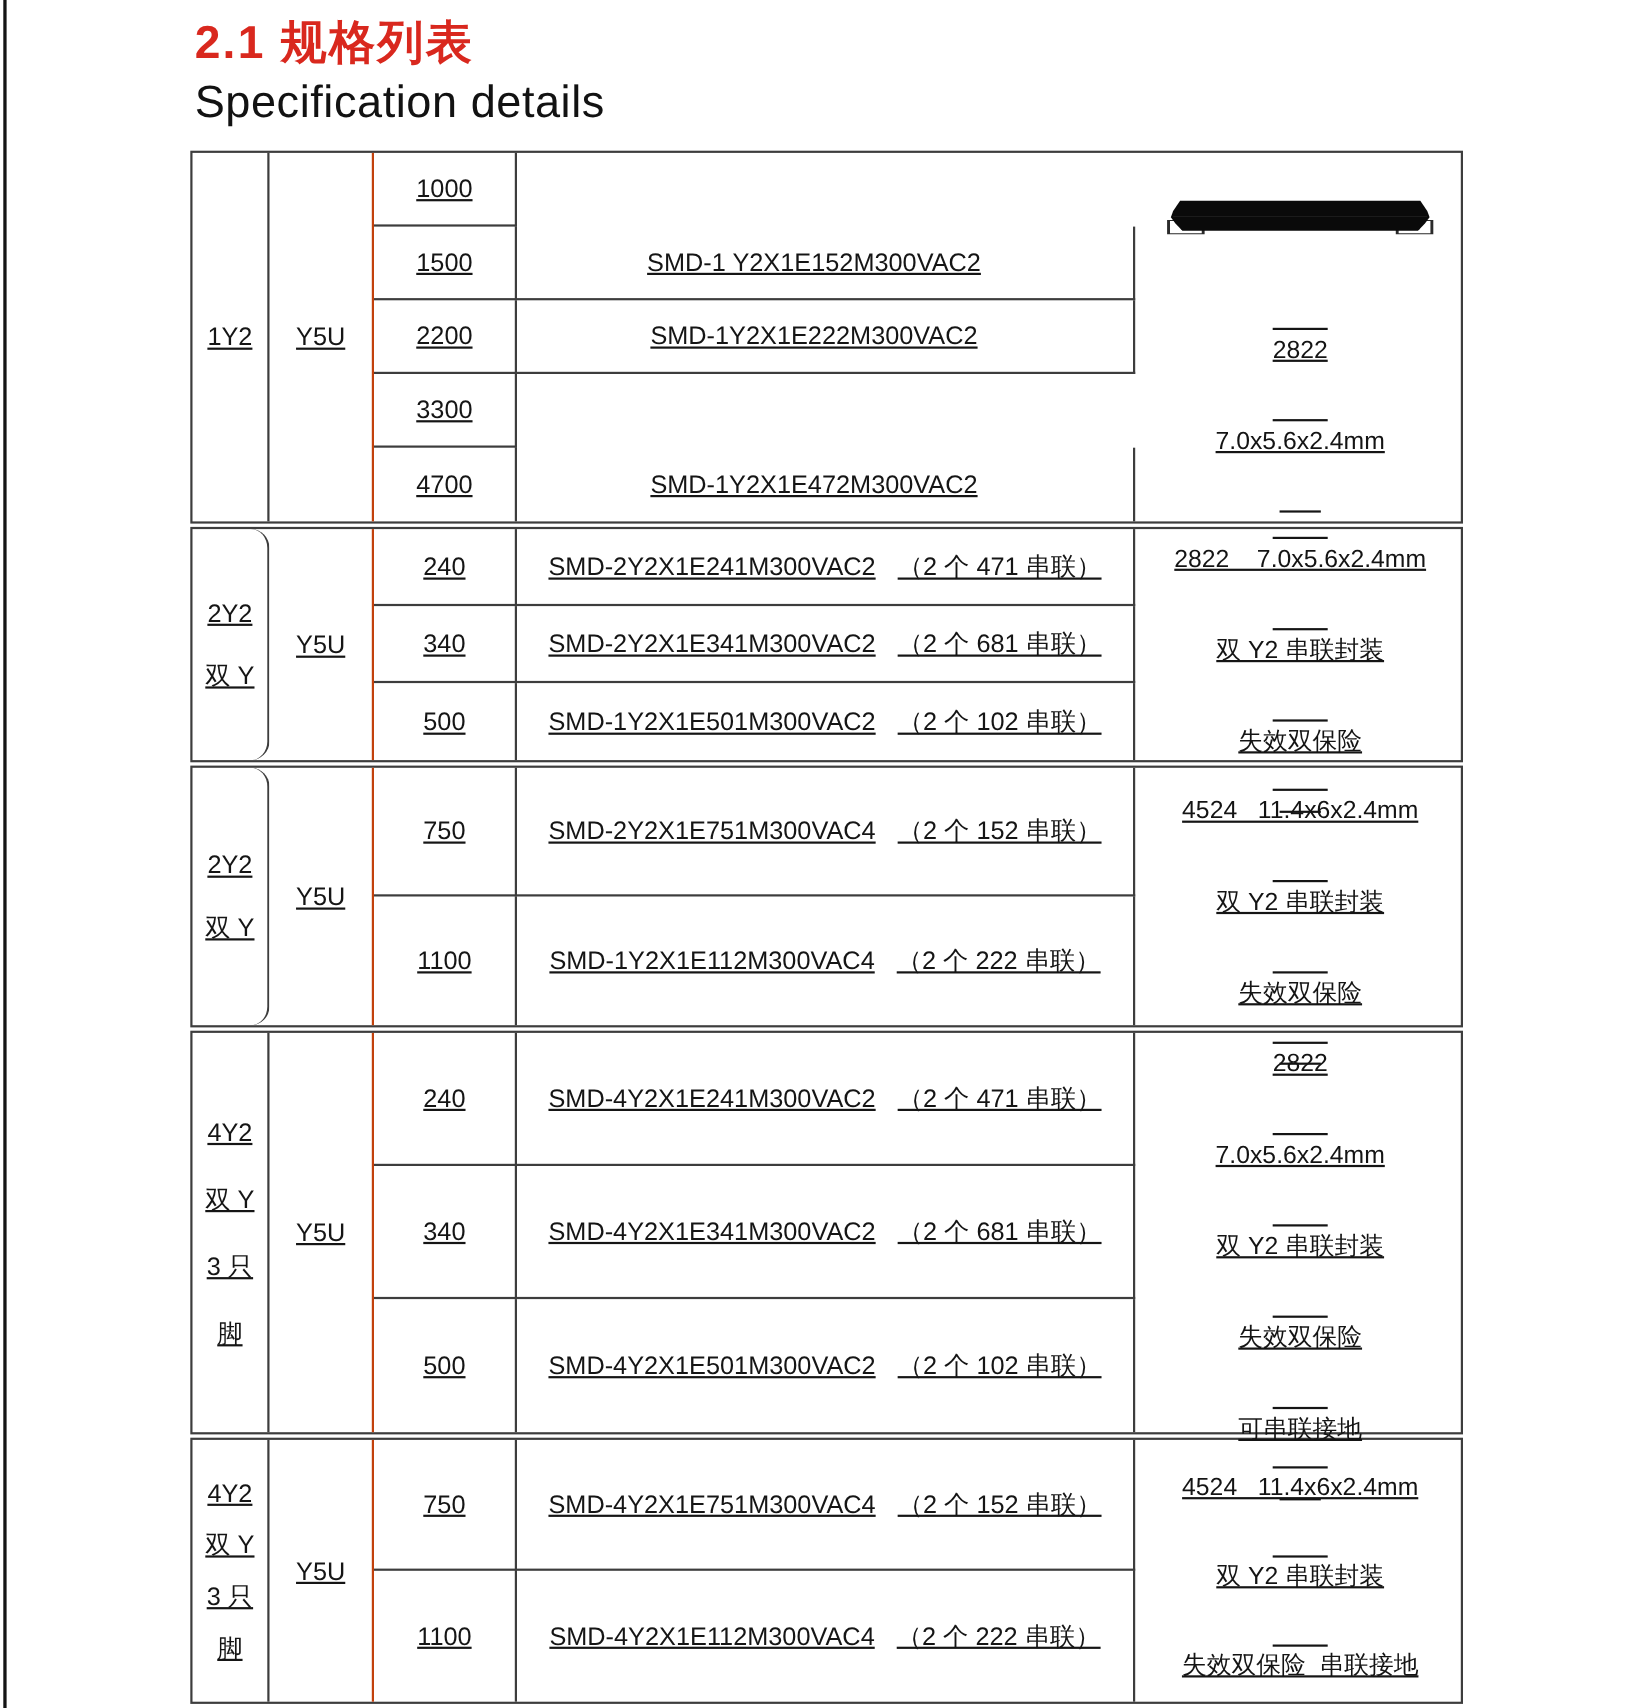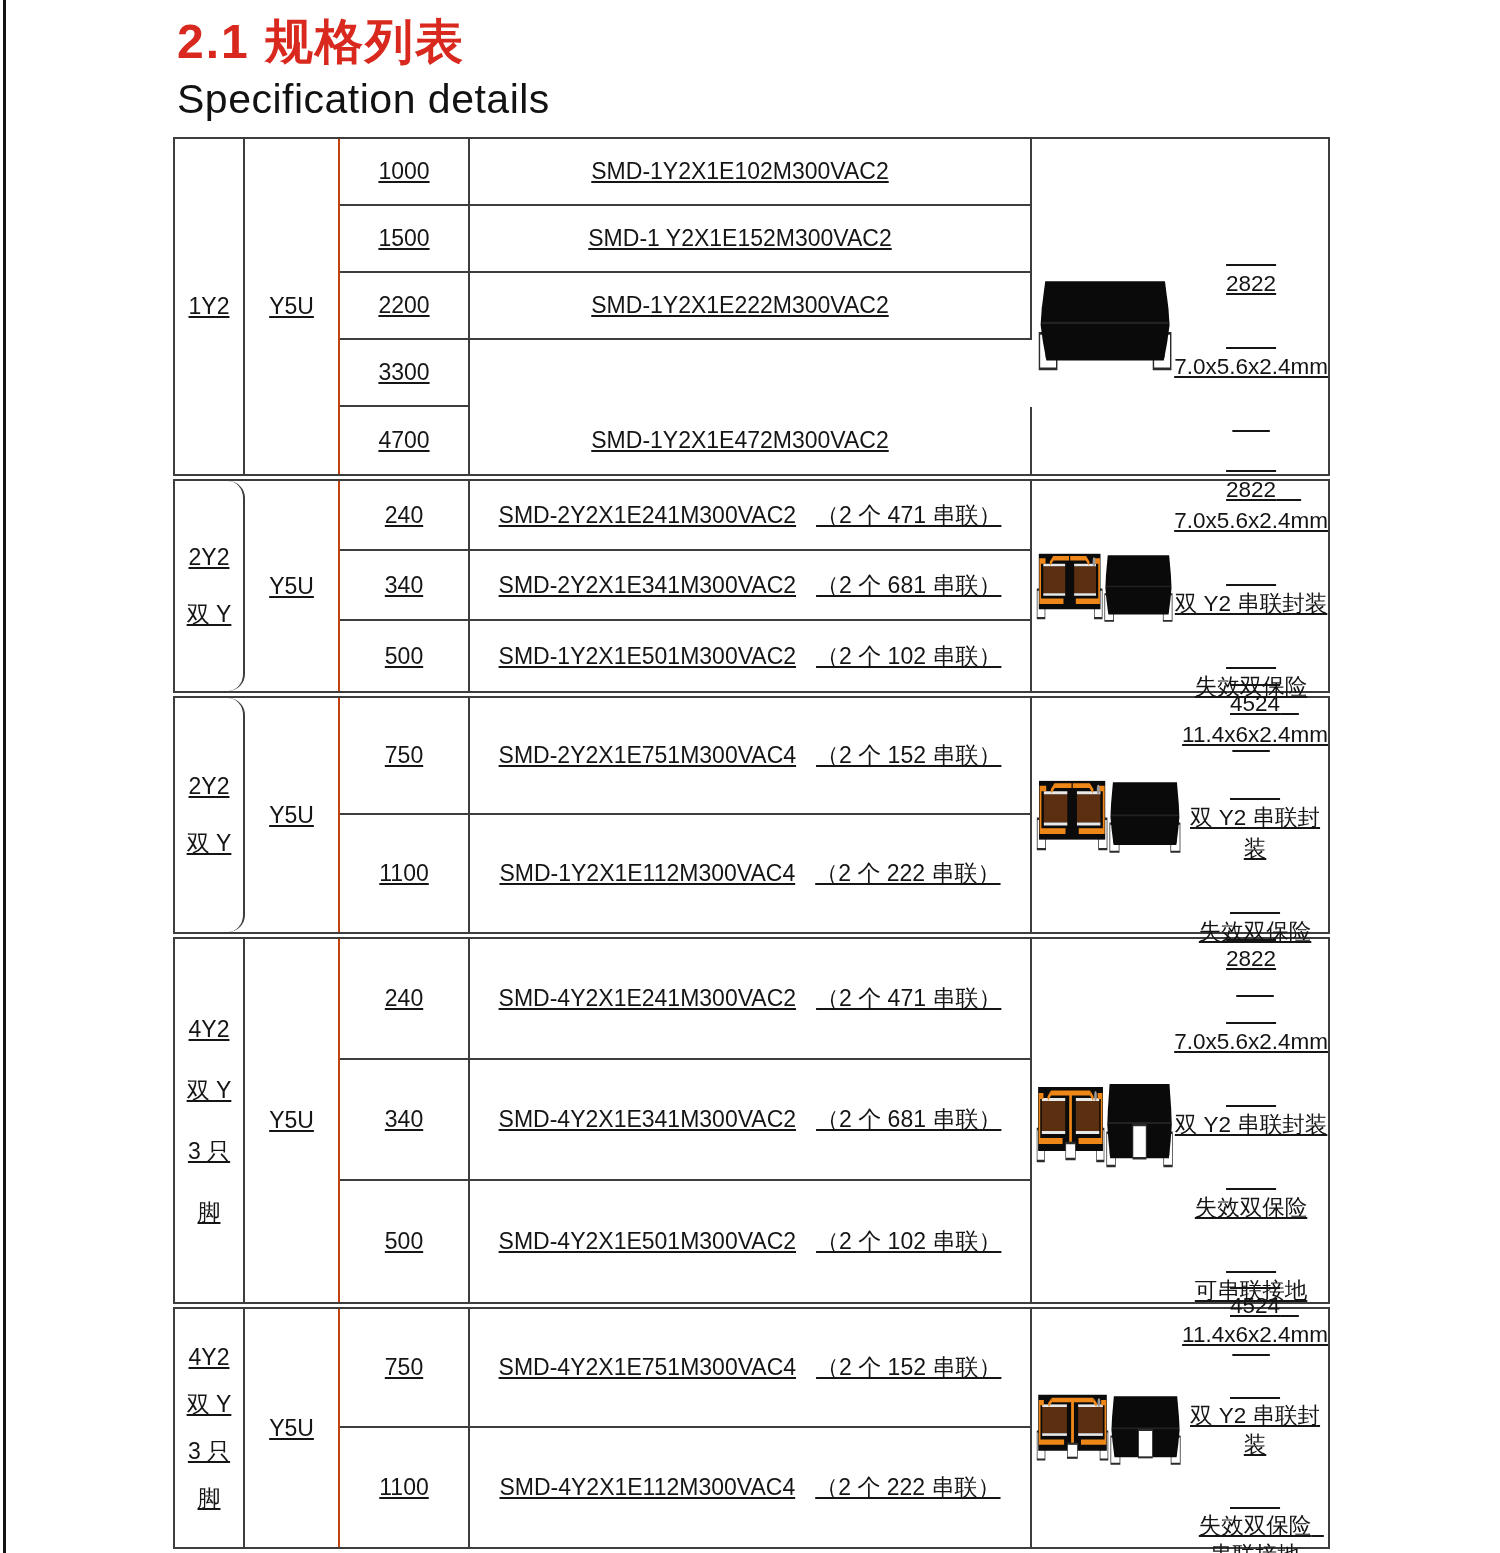--- a/index.html
+++ b/index.html
@@ -3,21 +3,21 @@
 <meta charset="utf-8">
 <style>
   html,body{margin:0;padding:0;}
   body{
     width:1500px;height:1553px;position:relative;background:#ffffff;
     font-family:"Liberation Sans","DejaVu Sans",sans-serif;color:#1a1a1a;
     -webkit-font-smoothing:antialiased;
   }
   .left-rule{position:absolute;left:3px;top:0;width:3px;height:1553px;background:#141414;}
   .header{position:absolute;left:177px;top:16px;}
-  .title-zh{font-size:48px;font-weight:bold;color:#d9281e;letter-spacing:2px;line-height:1.1;}
+  .title-zh{font-size:42px;font-weight:bold;color:#d9281e;letter-spacing:2px;line-height:1.1;}
   .title-en{font-size:41px;color:#121212;margin-top:7px;letter-spacing:0.5px;}
 
   .spec-table{position:absolute;left:173px;top:137px;width:1157px;}
   .group{
     display:grid;
     grid-template-columns:70px 95px 130px 562px 300px;
     border:2px solid #3d3d3d;
     box-sizing:border-box;
     background:#fff;
   }
@@ -25,21 +25,21 @@
   .cell{
     display:flex;align-items:center;justify-content:center;
     box-sizing:border-box;font-size:23px;color:#151515;text-decoration:underline;
   }
   .c-type{grid-column:1;grid-row:1/-1;border-right:2px solid #3d3d3d;flex-direction:column;}
   .c-type div{line-height:1.0;}
   .c-temp{grid-column:2;grid-row:1/-1;border-right:2px solid #c2410c;}
   .c-cap {grid-column:3;border-right:2px solid #3d3d3d;border-bottom:2px solid #3d3d3d;}
   .c-part{grid-column:4;border-right:2px solid #3d3d3d;border-bottom:2px solid #3d3d3d;gap:20px;}
   .c-cap.last,.c-part.last{border-bottom:none;}
-  .c-img{grid-column:5;grid-row:1/-1;flex-direction:row;padding:6px 4px;}
+  .c-img{grid-column:5;grid-row:1/-1;flex-direction:column;padding:6px 4px;}
   .note{white-space:pre-wrap;}
   .gap-lg .c-type{gap:38px;}
   .gap-md .c-type{gap:34px;border-radius:17px;}
   .gap-sm .c-type{gap:24px;}
 
   .caption{text-align:center;white-space:pre-wrap;font-size:22.5px;color:#141414;}
   .caption div{line-height:31px;}
   .caption.tight div{line-height:29px;}
   .mt36{margin-top:36px;}
   .mt8{margin-top:8px;}
@@ -110,24 +110,20 @@
 </div>
 
 <div class="spec-table">
 
   <section class="group" style="grid-template-rows:repeat(5,67px);">
     <div class="cell c-type">
       <div>1Y2</div>
     </div>
     <div class="cell c-temp">Y5U</div>
     <div class="cell c-cap" style="grid-row:1">1000</div>
-    <div class="cell c-part" style="grid-row:1">
-        <span>SMD-1Y2X1E102M300VAC2</span>
-        <span class="note"></span>
-      </div>
     <div class="cell c-cap" style="grid-row:2">1500</div>
     <div class="cell c-part" style="grid-row:2">
         <span>SMD-1 Y2X1E152M300VAC2</span>
         <span class="note"></span>
       </div>
     <div class="cell c-cap" style="grid-row:3">2200</div>
     <div class="cell c-part" style="grid-row:3">
         <span>SMD-1Y2X1E222M300VAC2</span>
         <span class="note"></span>
       </div>

